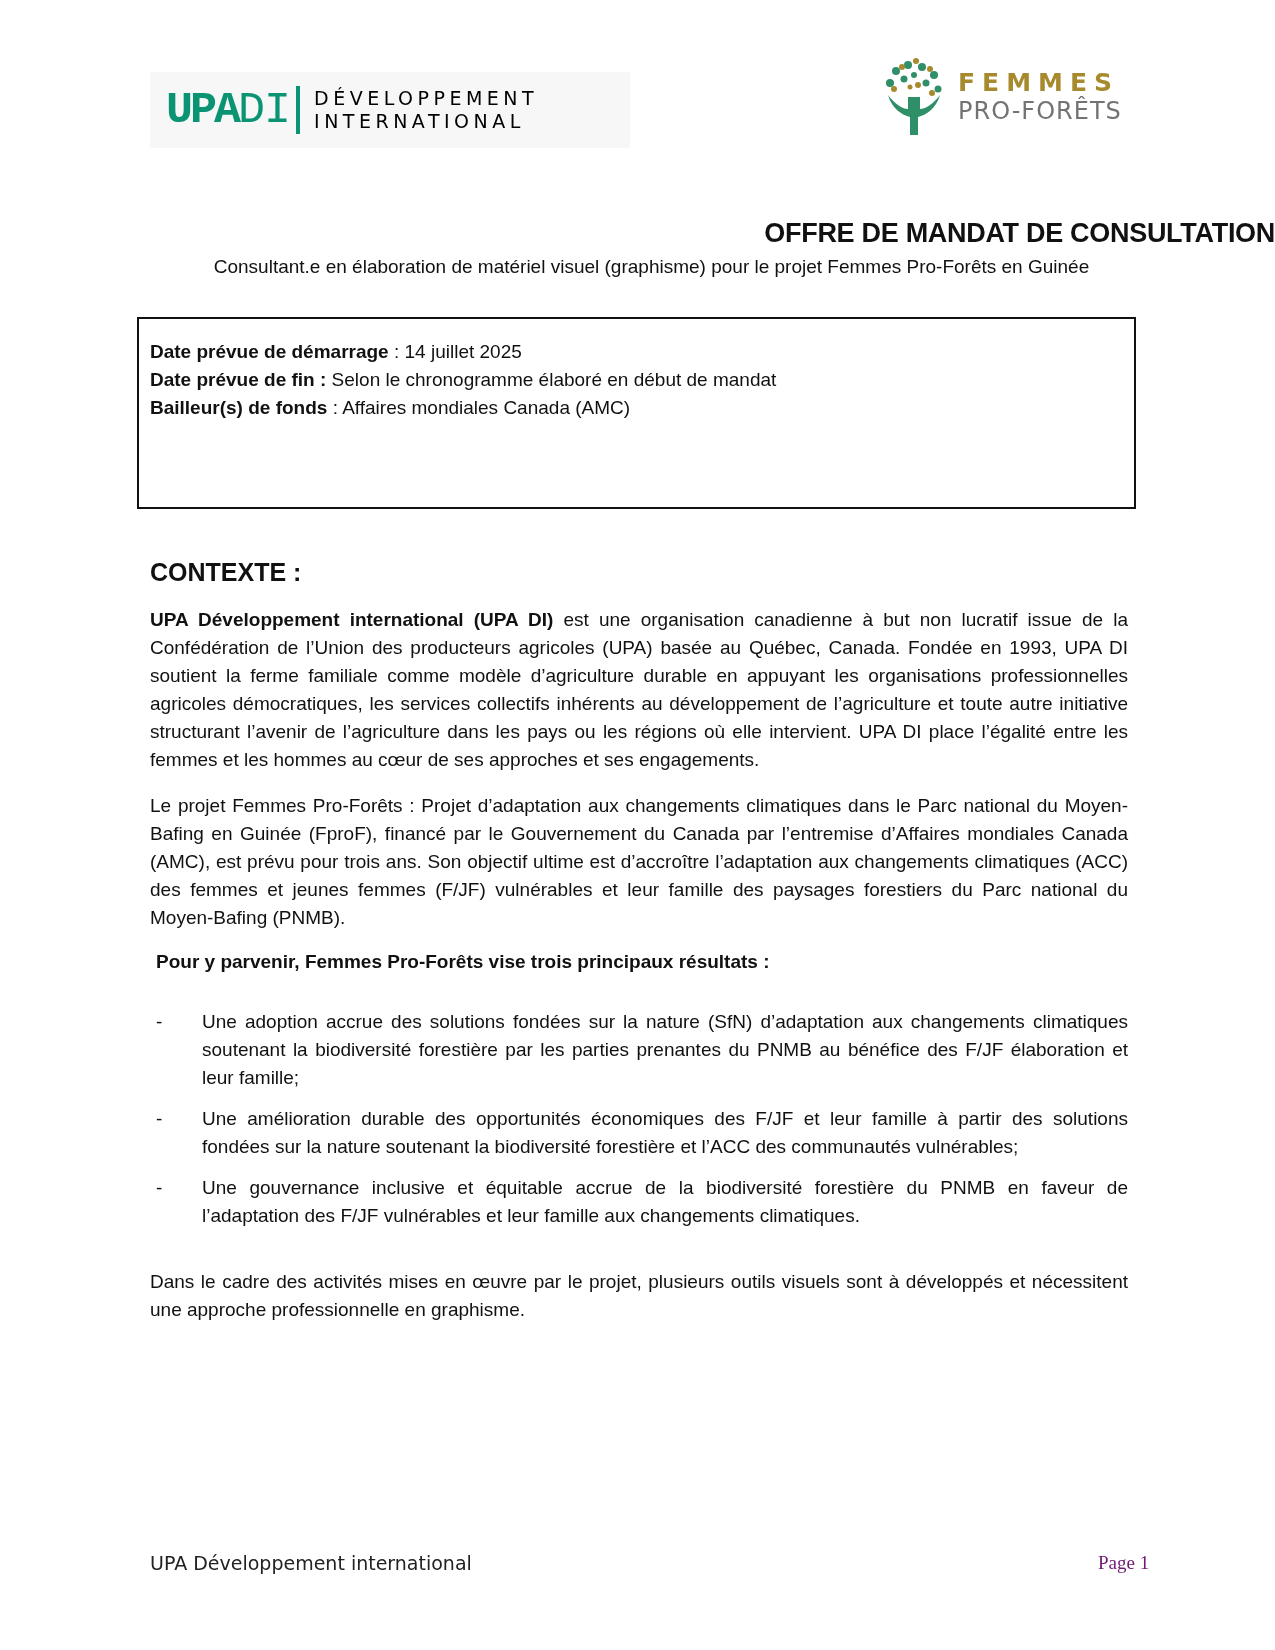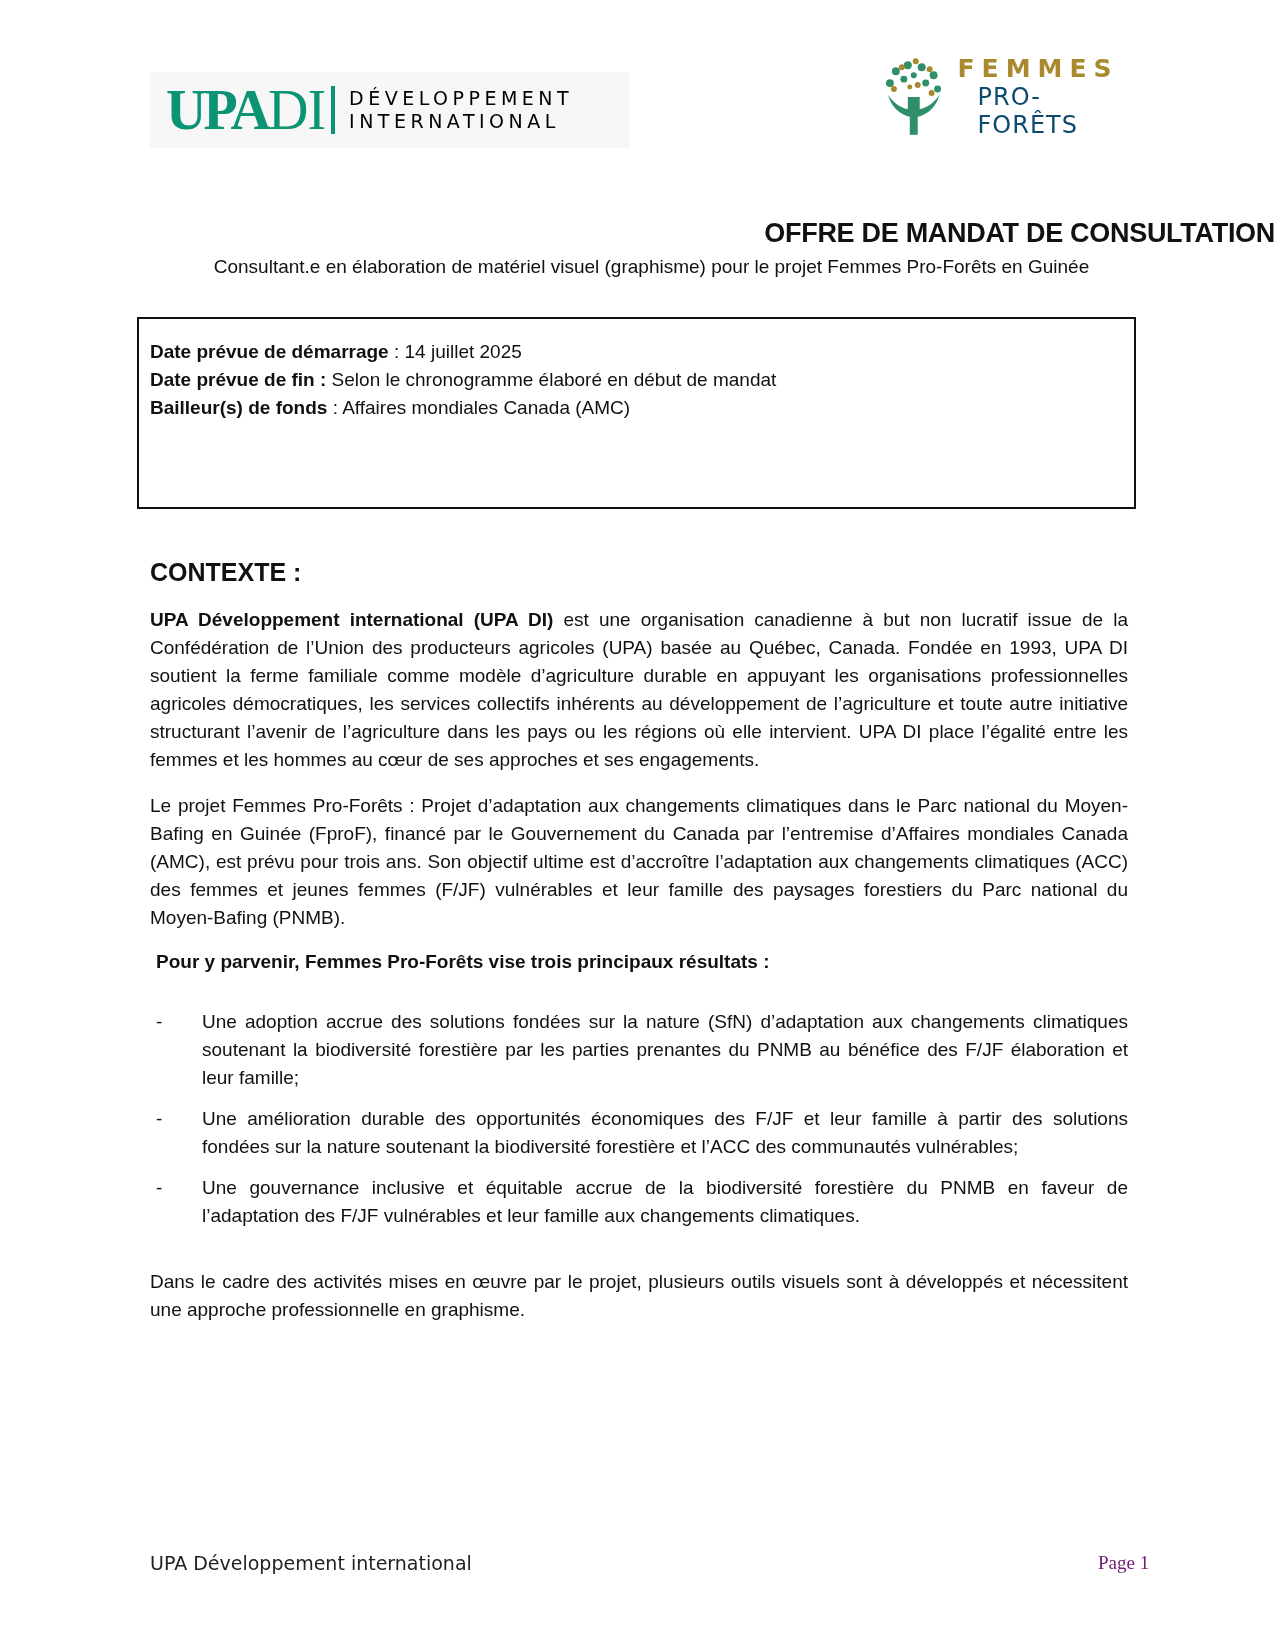--- a/index.html
+++ b/index.html
@@ -3,34 +3,34 @@
 <meta charset="utf-8">
 <style>
   html, body { margin: 0; padding: 0; background: #ffffff; }
   body { width: 1275px; height: 1650px; position: relative; overflow: hidden;
          font-family: "Liberation Sans Narrow", "Liberation Sans", sans-serif; color: #111; }
   .abs { position: absolute; }
 
   
   .upadi-logo { left: 150px; top: 72px; width: 480px; height: 76px; background: #f7f7f7;
                 display: flex; align-items: center; }
-  .upadi-mark { font-family: Liberation Serif, serif; font-weight: 700; font-size: 56px;
+  .upadi-mark { font-family: Liberation Mono, monospace; font-weight: 700; font-size: 45px;
                 color: #0a9473; letter-spacing: -3px; margin-left: 16px; line-height: 1; }
   .upadi-mark .thin { font-weight: 400; letter-spacing: -1px; }
   .upadi-sep { width: 4px; height: 48px; background: #0a9473; margin: 0 14px 0 6px; }
   .upadi-text { font-family: "DejaVu Sans", sans-serif; color: #000000; font-size: 19px;
                 letter-spacing: 4.5px; line-height: 23px; font-weight: 500; }
 
   .fpf-logo { left: 880px; top: 52px; width: 260px; height: 90px; display: flex; align-items: center; }
   .fpf-tree { width: 68px; height: 80px; }
   .fpf-text { margin-left: 10px; }
   .fpf-femmes { font-family: "DejaVu Sans", sans-serif; font-weight: 700; color: #a88a2e;
                 font-size: 25px; letter-spacing: 7px; line-height: 28px; }
-  .fpf-proforets { font-family: "DejaVu Sans", sans-serif; color: #0c4a6e; font-size: 24px;
-                   letter-spacing: 1px; line-height: 28px; margin-left: 20px; }
+  .fpf-proforets { font-family: "DejaVu Sans", sans-serif; color: #737373; font-size: 24px;
+                   letter-spacing: 1px; line-height: 28px; }
 
   
   .title { left: 0; width: 1275px; top: 218px; text-align: right; font-family: "Liberation Sans", sans-serif;
            font-weight: 700; font-size: 27px; letter-spacing: -0.3px; }
   .subtitle { left: 0; width: 1275px; top: 256px; text-align: center; font-family: "Liberation Sans", sans-serif;
               font-size: 19px; padding-left: 14px; }
 
   
   .info-box { left: 137px; top: 317px; width: 999px; height: 192px; border: 2px solid #111; box-sizing: border-box; }
   .info-lines { left: 150px; top: 338px; width: 980px; font-family: "Liberation Sans", sans-serif;

